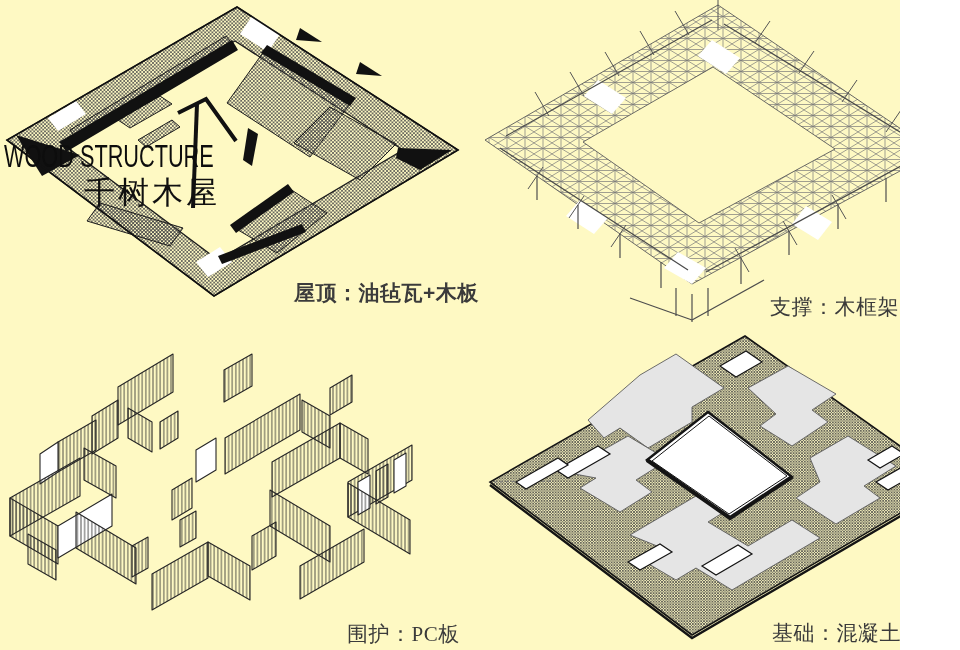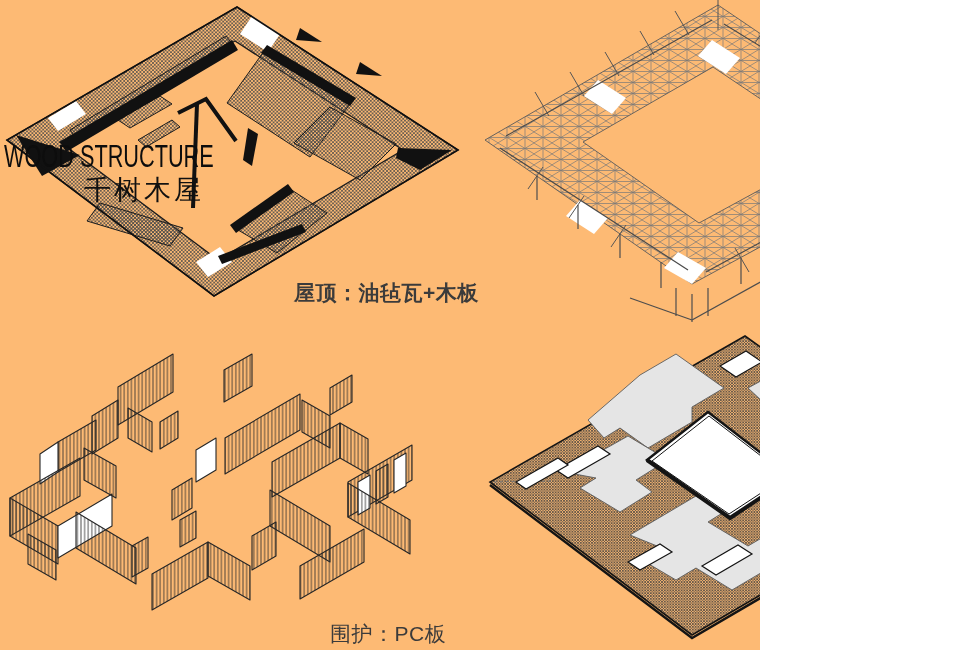--- a/index.html
+++ b/index.html
@@ -1,33 +1,33 @@
 <!DOCTYPE html>
 <html><head>
 <meta charset="utf-8">
 <style>
   html,body{margin:0;padding:0;background:#fff;}
   #stage{
-    position:relative;width:760px;height:650px;background:#fdba74;
+    position:relative;width:900px;height:650px;background:#fef9c3;
     overflow:hidden;font-family:"Liberation Sans","DejaVu Sans",sans-serif;
   }
   .quad{position:absolute;}
   .diagram-svg{display:block;}
   .section-label{
     position:absolute;font-size:21px;font-weight:500;color:#3b3b3b;
     letter-spacing:0.5px;white-space:nowrap;
     font-family:"Liberation Sans","DejaVu Sans",sans-serif;
   }
   #main-title{
     position:absolute;left:4px;top:139px;font-size:31px;font-weight:400;color:#0d0d0d;
     letter-spacing:0px;white-space:nowrap;transform:scaleX(0.70);transform-origin:left top;
     font-family:"Liberation Sans","DejaVu Sans",sans-serif;
   }
   #sub-title{
-    position:absolute;left:84px;top:172px;font-size:27px;font-weight:400;color:#101010;
+    position:absolute;left:84px;top:172px;font-size:31px;font-weight:400;color:#101010;
     letter-spacing:3px;white-space:nowrap;
   }
 </style>
 </head>
 <body>
 
 <div id="stage">
 
   <div class="quad" style="left:0;top:0;">
     <svg class="diagram-svg" width="480" height="310" viewBox="0 0 480 310">
@@ -209,16 +209,16 @@
         <path d="M167,130 L250,188 L312,147" fill="none" stroke="#141414" stroke-width="4"></path>
       </g>
     </svg>
   </div>
 
   <div id="main-title">WOOD STRUCTURE</div>
   <div id="sub-title">千树木屋</div>
 
   <div class="section-label" style="left:294px;top:279px;font-weight:bold;">屋顶：油毡瓦+木板</div>
   <div class="section-label" style="left:770px;top:293px;">支撑：木框架+木桁架</div>
-  <div class="section-label" style="left:330px;top:620px;">围护：PC板</div>
+  <div class="section-label" style="left:347px;top:620px;font-family:Liberation Serif, serif;">围护：PC板</div>
   <div class="section-label" style="left:772px;top:619px;">基础：混凝土+木地板</div>
 
 </div>
 
 </body></html>

